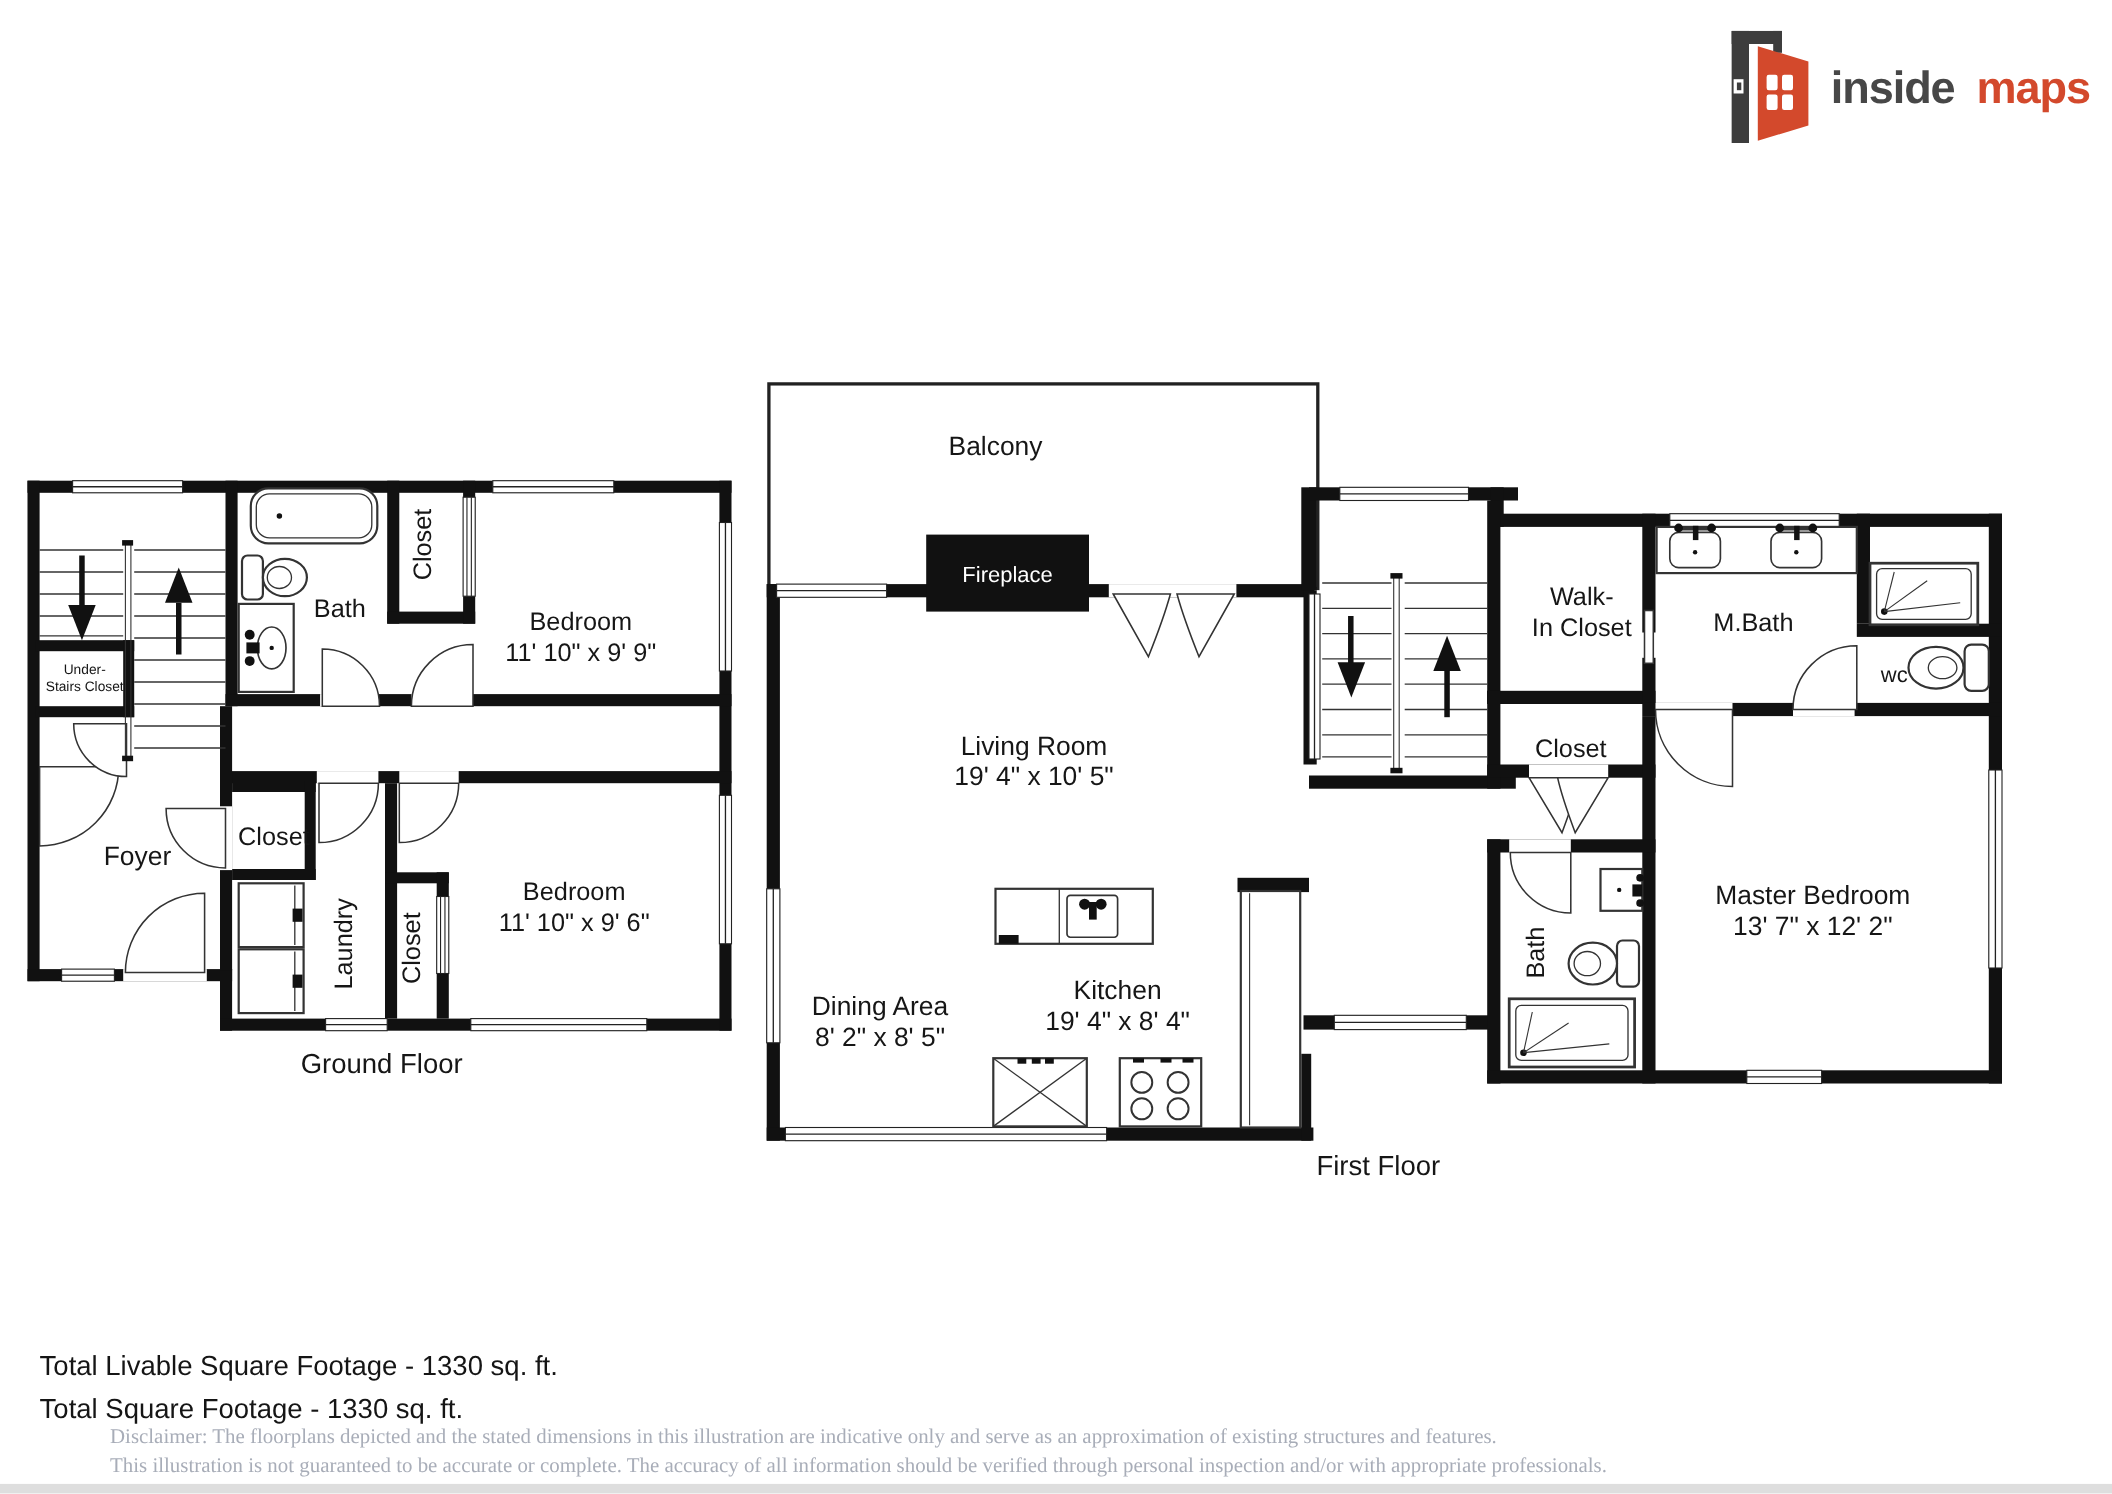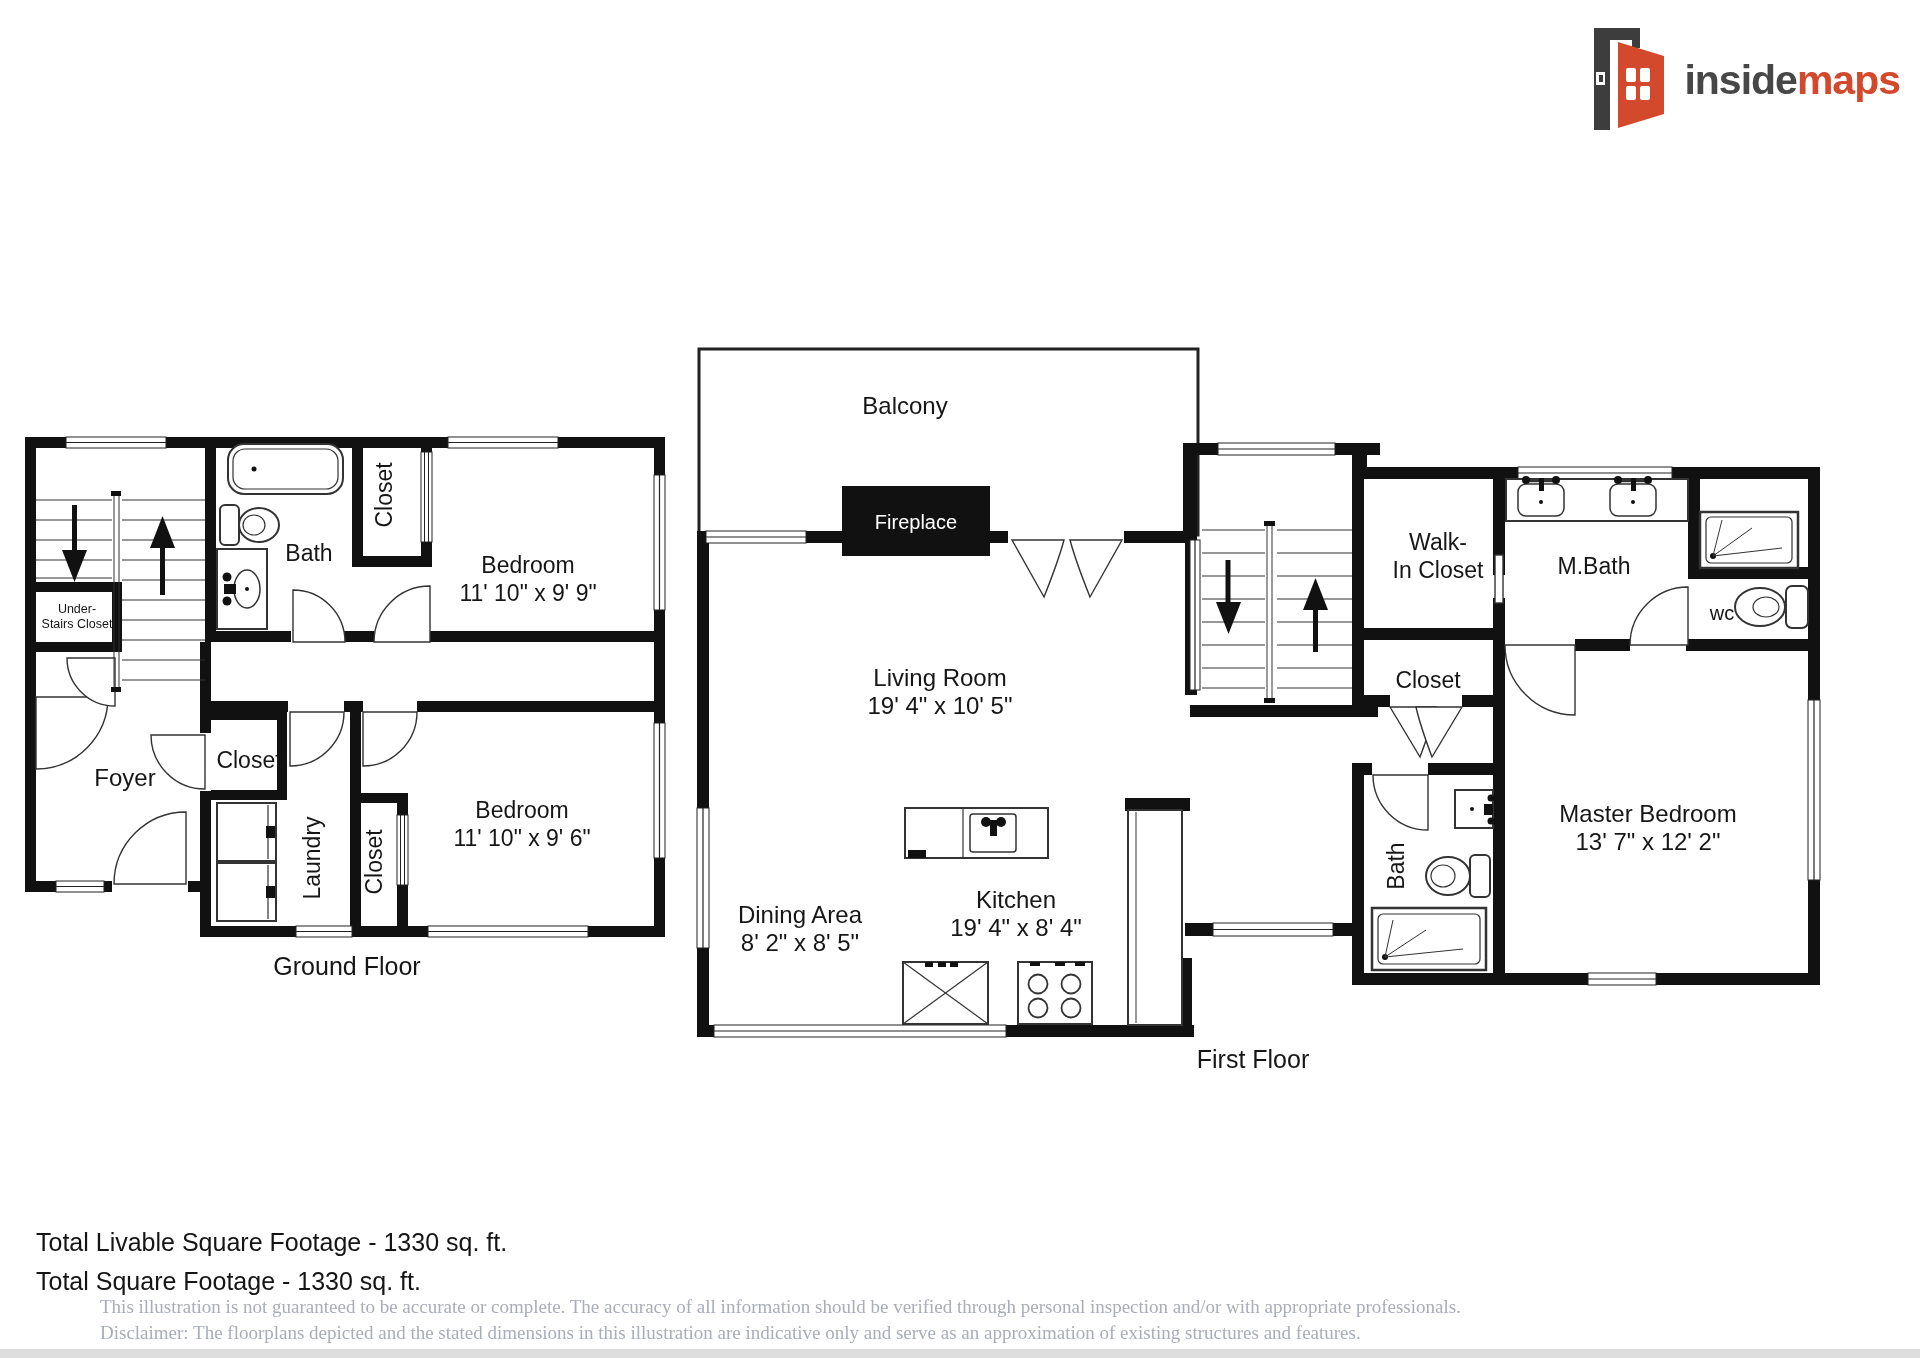--- a/index.html
+++ b/index.html
@@ -8,21 +8,21 @@
   svg text{font-family:"Liberation Sans",sans-serif;fill:#161616;}
   .room-label{font-size:23px;}
   .big-label{font-size:24px;}
   .small-label{font-size:12.5px;}
   .floor-caption{font-size:25px;}
   .wc-label{font-size:20px;}
   .fireplace-label{font-size:20px;fill:#ffffff;}
   #logo{position:absolute;top:28px;right:20px;display:flex;align-items:center;gap:14px;}
   #logo .word{font-size:41px;font-weight:bold;letter-spacing:-1px;line-height:1;}
   #logo .w1{color:#474747;}
-  #logo .w2{color:#d3492c;}
+  #logo .w2{color:#d3492c;margin-left:20px;}
   #footer{position:absolute;left:36px;top:1228px;color:#151515;}
   #footer .total{font-size:25px;margin:0 0 10px 0;}
   #disclaimer{position:absolute;left:100px;top:1294px;color:#a8adb8;
       font-family:"Liberation Serif",serif;font-size:19px;line-height:26px;}
   #bottom-strip{position:absolute;left:0;bottom:0;width:100%;height:9px;background:#dedede;}
 </style>
 </head>
 <body>
 
 <div id="page">
@@ -450,17 +450,17 @@
       <text class="big-label" x="1648" y="850" text-anchor="middle">13' 7" x 12' 2"</text>
       <text class="floor-caption" x="1253" y="1068" text-anchor="middle">First Floor</text>
     </g>
   </svg>
 
   <div id="footer">
     <p class="total">Total Livable Square Footage - 1330 sq. ft.</p>
     <p class="total">Total Square Footage - 1330 sq. ft.</p>
   </div>
   <div id="disclaimer">
+    <div>Disclaimer: The floorplans depicted and the stated dimensions in this illustration are indicative only and serve as an approximation of existing structures and features.</div>
     <div>This illustration is not guaranteed to be accurate or complete. The accuracy of all information should be verified through personal inspection and/or with appropriate professionals.</div>
-    <div>Disclaimer: The floorplans depicted and the stated dimensions in this illustration are indicative only and serve as an approximation of existing structures and features.</div>
   </div>
   <div id="bottom-strip"></div>
 </div>
 
 </body></html>

